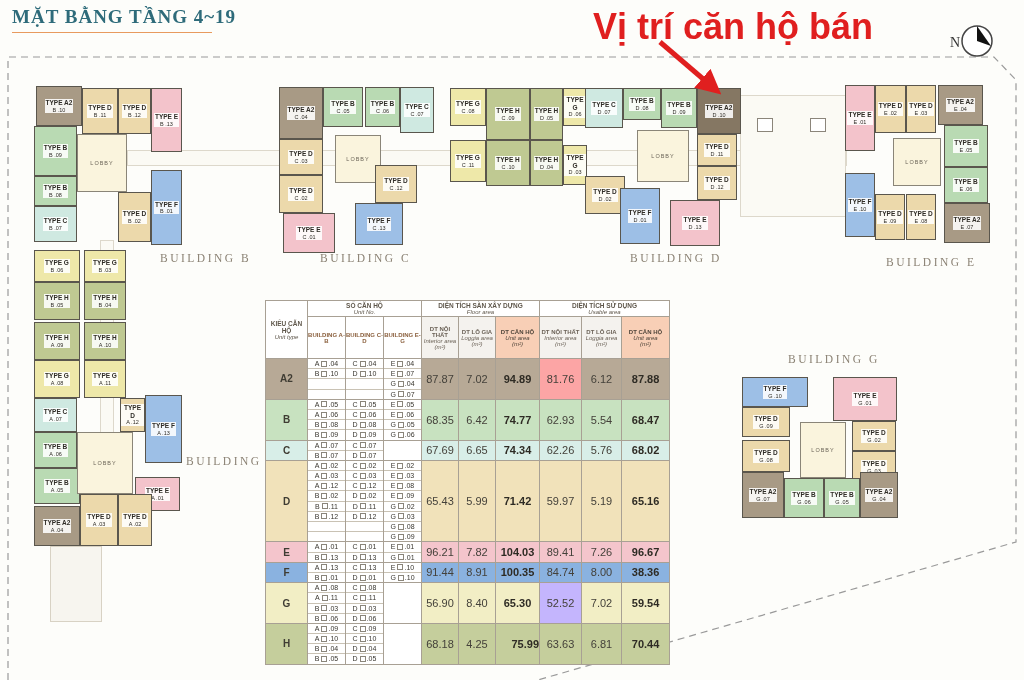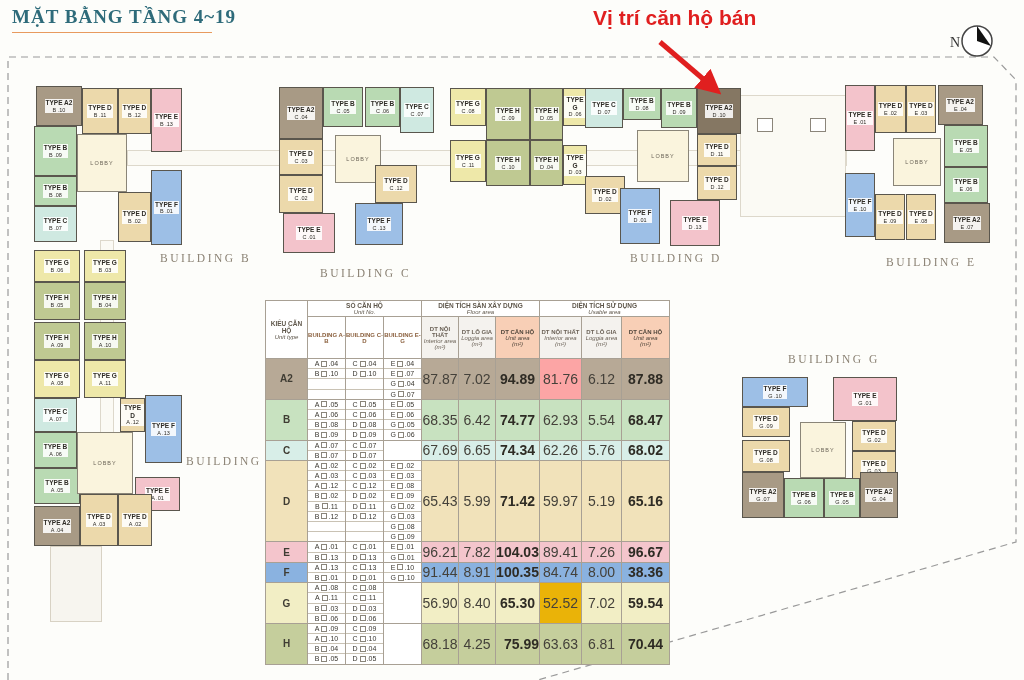--- a/index.html
+++ b/index.html
@@ -6,21 +6,21 @@
   body{font-family:"Liberation Sans",sans-serif;background:#e8e8e8;}
   #canvas{position:relative;width:1024px;height:680px;background:#fdfdfa;overflow:hidden;margin:0 auto;}
 
   
   #page-title{position:absolute;left:12px;top:6px;font-family:"Liberation Serif",serif;
     font-weight:bold;font-size:19px;letter-spacing:1px;color:#2e6b7a;z-index:7;}
   #title-underline{position:absolute;left:12px;top:32px;width:200px;height:0;
     border-top:1.5px solid #e89a5e;z-index:7;}
 
   
-  #callout{position:absolute;left:593px;top:6px;font-size:21px;font-weight:bold;
+  #callout{position:absolute;left:593px;top:6px;font-size:36px;font-weight:bold;
     color:#e01f1f;z-index:7;letter-spacing:0px;}
 
   
   #overlay{position:absolute;left:0;top:0;z-index:5;pointer-events:none;}
 
   
   .bldg-label{position:absolute;font-family:"Liberation Serif",serif;font-size:11.5px;
     letter-spacing:2.5px;color:#8b8274;white-space:nowrap;z-index:4;}
 
   
@@ -54,21 +54,21 @@
   th.sub .en{display:block;font-style:italic;font-weight:normal;}
   th.sub .m2{display:block;font-style:italic;font-weight:normal;}
   th.sub.peach{background:#f8cfb6;color:#4f453a;}
   td.typecell{text-align:center;font-weight:bold;font-size:10px;color:#3f3c33;}
   td.unitscol{background:#fff;vertical-align:top;}
   .entry{height:9.2px;line-height:9.2px;font-size:7px;color:#38352e;text-align:center;
     border-bottom:1px solid #c9c2b4;overflow:hidden;white-space:nowrap;}
   .entry:last-child{border-bottom:none;}
   .entry .sq{display:inline-block;width:4px;height:4px;border:0.5px solid #8a857a;
     margin:0 1px 1px 2px;vertical-align:middle;background:#fff;}
-  td.val{text-align:center;font-size:14px;color:#44413a;}
+  td.val{text-align:center;font-size:11px;color:#44413a;}
   td.val.strong{font-weight:bold;color:#2e2b24;}
 </style>
 </head>
 <body>
 
 <div id="canvas">
 
   <div id="page-title">MẶT BẰNG TẦNG 4~19</div>
   <div id="title-underline"></div>
   <div id="callout">Vị trí căn hộ bán</div>
@@ -539,21 +539,21 @@
       </div>
       <div class="unit" style="left: 824px; top: 478px; width: 36px; height: 40px; background: rgb(185, 218, 179);">
         <span class="tag">
           <span class="t1">TYPE B</span>
           <span class="t2">G .05</span>
         </span>
       </div>
     </div>
   <div id="bldg-labels">
       <div class="bldg-label" style="left: 160px; top: 252px;">BUILDING B</div>
-      <div class="bldg-label" style="left: 320px; top: 267px;">BUILDING C</div>
+      <div class="bldg-label" style="left: 320px; top: 252px;">BUILDING C</div>
       <div class="bldg-label" style="left: 630px; top: 252px;">BUILDING D</div>
       <div class="bldg-label" style="left: 886px; top: 256px;">BUILDING E</div>
       <div class="bldg-label" style="left: 186px; top: 455px;">BUILDING A</div>
       <div class="bldg-label" style="left: 788px; top: 353px;">BUILDING G</div>
     </div>
 
   <svg id="overlay" width="1024" height="680" viewBox="0 0 1024 680">
     <defs>
       <marker id="arrowhead" markerWidth="5" markerHeight="5" refX="3.6" refY="2.5" orient="auto">
         <polygon points="0 0, 5 2.5, 0 5" fill="#e01f1f"></polygon>
@@ -770,21 +770,21 @@
               <div class="entry">C<span class="sq"></span>.11</div>
               <div class="entry">D<span class="sq"></span>.03</div>
               <div class="entry">D<span class="sq"></span>.06</div>
             </td>
             <td class="unitscol">
               <div style="height: 36.8px;"></div>
             </td>
             <td class="val" style="background: rgb(242, 238, 197);">56.90</td>
             <td class="val" style="background: rgb(242, 238, 197);">8.40</td>
             <td class="val strong" style="background: rgb(242, 238, 197);">65.30</td>
-            <td class="val" style="background: #eab308;">52.52</td>
+            <td class="val" style="background: #c4b5fd;">52.52</td>
             <td class="val" style="background: rgb(242, 238, 197);">7.02</td>
             <td class="val strong" style="background: rgb(242, 238, 197);">59.54</td>
           </tr>
           <tr>
             <td class="typecell" style="background: rgb(197, 206, 156);">H</td>
             <td class="unitscol">
               <div class="entry">A<span class="sq"></span>.09</div>
               <div class="entry">A<span class="sq"></span>.10</div>
               <div class="entry">B<span class="sq"></span>.04</div>
               <div class="entry">B<span class="sq"></span>.05</div>

